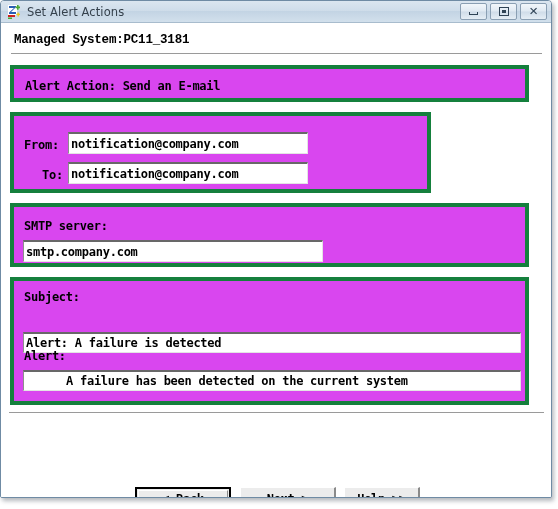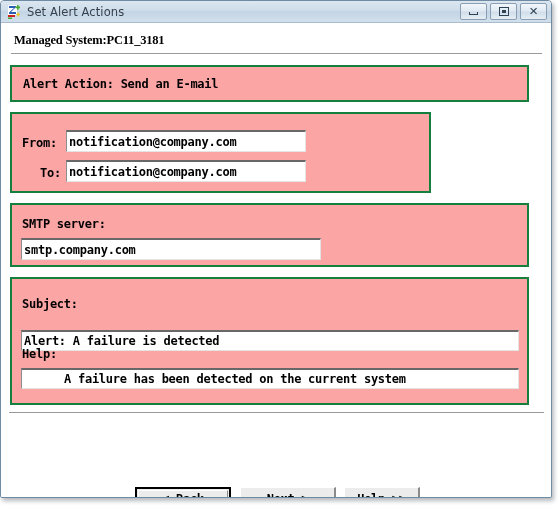--- a/index.html
+++ b/index.html
@@ -100,21 +100,21 @@
     position: relative;
     height: 475px;
     background: #ffffff;
     box-sizing: border-box;
   }
 
   .managed-system {
     position: absolute;
     left: 13px;
     top: 10px;
-    font-family: Liberation Serif, serif;
+    font-family: Liberation Mono, monospace;
     font-size: 12.5px;
     font-weight: bold;
     color: #000000;
     white-space: nowrap;
     letter-spacing: -0.2px;
   }
   .sep-top {
     position: absolute;
     left: 10px;
     top: 30px;
@@ -127,22 +127,22 @@
     left: 8px;
     top: 389px;
     width: 535px;
     height: 1px;
     background: #9a9a9a;
   }
 
   
   .group {
     position: absolute;
-    border: 2px solid #15803d;
-    background: #fca5a5;
+    border: 4px solid #15803d;
+    background: #d946ef;
     box-sizing: border-box;
   }
   .g-action  { left: 9px;  top: 42px;  width: 519px; height: 37px; }
   .g-addr    { left: 9px;  top: 89px;  width: 421px; height: 81px; }
   .g-smtp    { left: 9px;  top: 180px; width: 519px; height: 64px; padding-left: 13px; }
   .g-msg     { left: 9px;  top: 254px; width: 519px; height: 128px; }
 
   .mono {
     font-family: "DejaVu Sans Mono", monospace;
     font-size: 12px;
@@ -186,21 +186,21 @@
   .lbl-from { left: 10px; top: 22px; }
   .lbl-to   { left: 28px; top: 52px; }
   .f-from   { left: 54px; top: 16px;  width: 240px; height: 22px; }
   .f-to     { left: 54px; top: 46px;  width: 240px; height: 22px; }
 
   
   .lbl-smtp { left: 10px; top: 12px; }
   .f-smtp   { left: 9px;  top: 33px;  width: 300px; height: 22px; }
 
   
-  .lbl-subject { left: 10px; top: 18px; }
+  .lbl-subject { left: 10px; top: 9px; }
   .f-subject   { left: 9px;  top: 31px;  width: 498px; height: 21px; margin-top: 20px; }
   .lbl-body    { left: 10px; top: 68px; }
   .f-body      { left: 9px;  top: 89px;  width: 498px; height: 21px; padding-left: 40px; }
 
   
   .btn {
     position: absolute;
     background: #ececec;
     border-top: 1px solid #ffffff;
     border-left: 1px solid #ffffff;
@@ -297,21 +297,21 @@
         <span>smtp.company.com</span>
       </div>
     </div>
 
     <div class="group g-msg">
       <div class="mono lbl lbl-subject">Subject:</div>
       <div class="field f-subject">
         <span>Alert: A failure is detected</span>
       </div>
 
-      <div class="mono lbl lbl-body">Help:</div>
+      <div class="mono lbl lbl-body">Alert:</div>
       <div class="field f-body">
         <span>A failure has been detected on the current system</span>
       </div>
     </div>
 
     <div class="sep-bottom"></div>
 
     <div class="btn btn-default b-back">
       <div class="inner">&lt; Back</div>
     </div>

